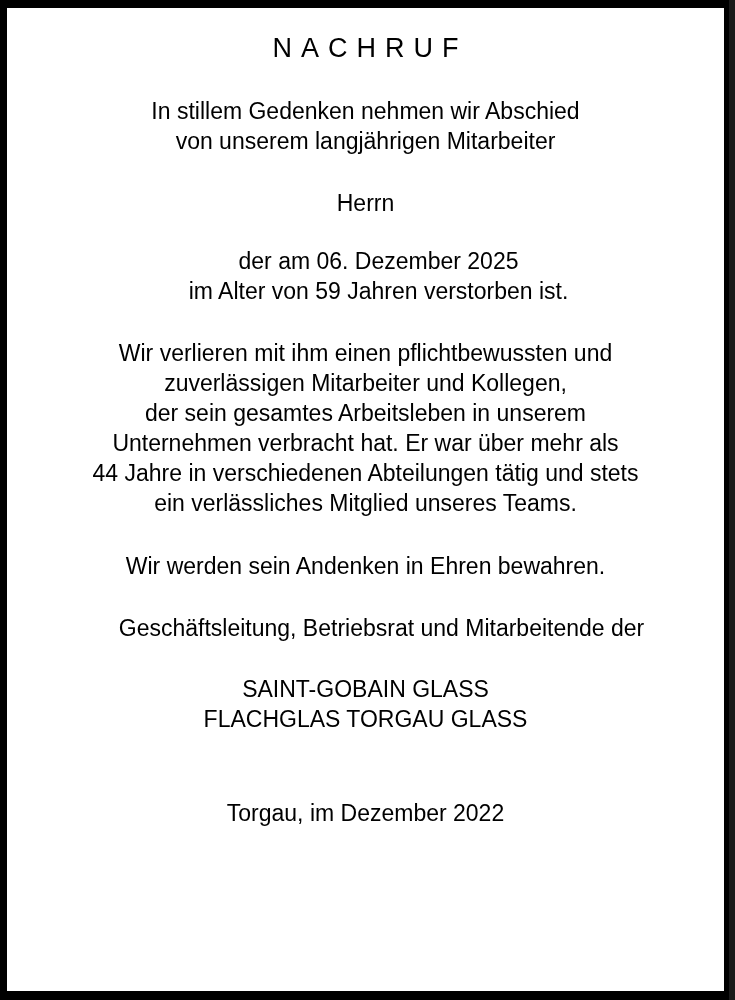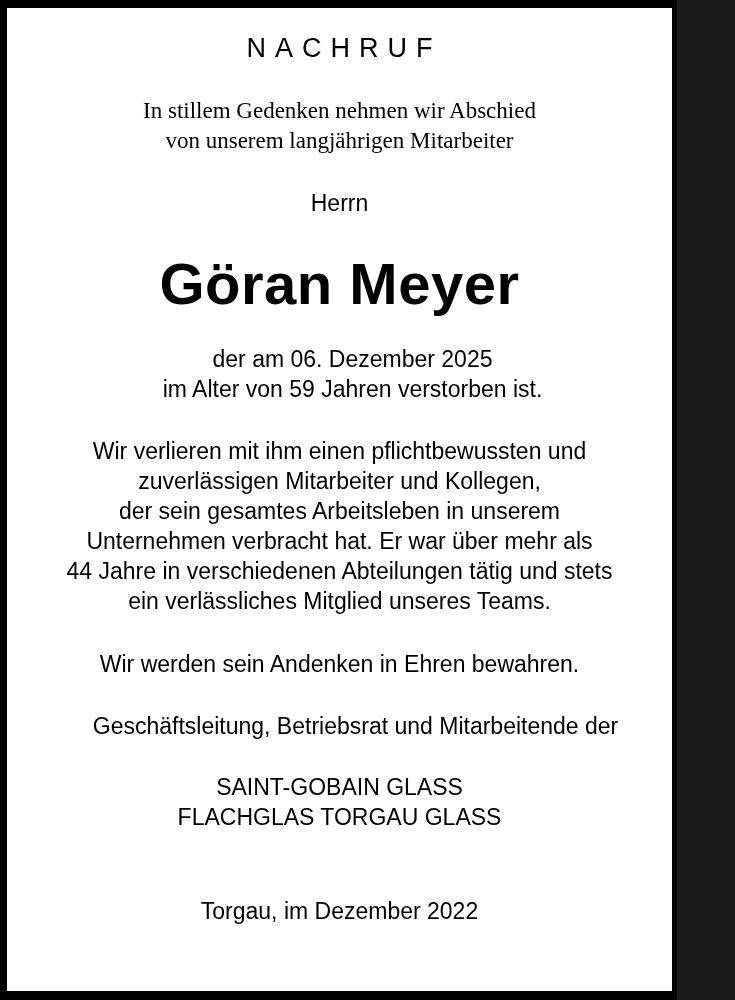--- a/index.html
+++ b/index.html
@@ -2,21 +2,21 @@
 <html><head>
 <meta charset="utf-8">
 <style>
   html, body {
     margin: 0;
     padding: 0;
     background: #1a1a1a;
   }
   .page {
     position: relative;
-    width: 677px;
+    width: 729px;
     height: 1000px;
     box-sizing: border-box;
     background: #ffffff;
     border-style: solid;
     border-color: #000000;
     border-width: 8px 5px 9px 7px;  
     overflow: hidden;
     font-family: "Liberation Sans", "DejaVu Sans", sans-serif;
     color: #000000;
   }
@@ -30,21 +30,21 @@
     white-space: nowrap;
   }
   .title {
     margin-top: 25px;
     font-size: 27px;
     line-height: 30px;
     letter-spacing: 9px;
     text-indent: 9px; 
     font-weight: 400;
   }
-  .intro        { margin-top: 33px; font-family: Liberation Serif, serif; }
+  .intro        { margin-top: 33px; }
   .salutation   { margin-top: 32px; }
   .name {
     margin-top: 34px;
     font-size: 58px;
     line-height: 64px;
     font-weight: 700;
     letter-spacing: 0.5px;
   }
   .death-info   { margin-top: 28px; padding-left: 26px; }
   .tribute      { margin-top: 32px; }
@@ -61,21 +61,20 @@
 
     <div class="title">NACHRUF</div>
 
     <div class="intro">
       <div class="line">In stillem Gedenken nehmen wir Abschied</div>
       <div class="line">von unserem langjährigen Mitarbeiter</div>
     </div>
 
     <div class="salutation line">Herrn</div>
 
-    <div class="name">Göran Meyer</div>
 
     <div class="death-info">
       <div class="line">der am 06. Dezember 2025</div>
       <div class="line">im Alter von 59 Jahren verstorben ist.</div>
     </div>
 
     <div class="tribute">
       <div class="line">Wir verlieren mit ihm einen pflichtbewussten und</div>
       <div class="line">zuverlässigen Mitarbeiter und Kollegen,</div>
       <div class="line">der sein gesamtes Arbeitsleben in unserem</div>

